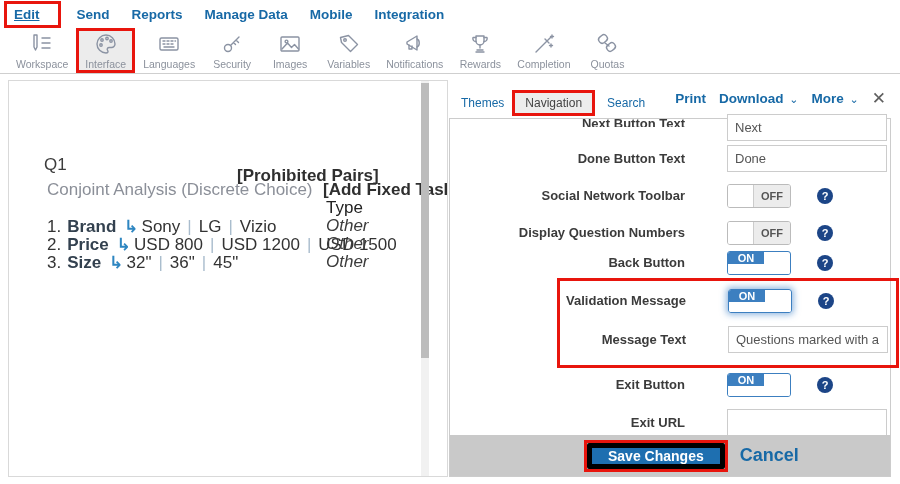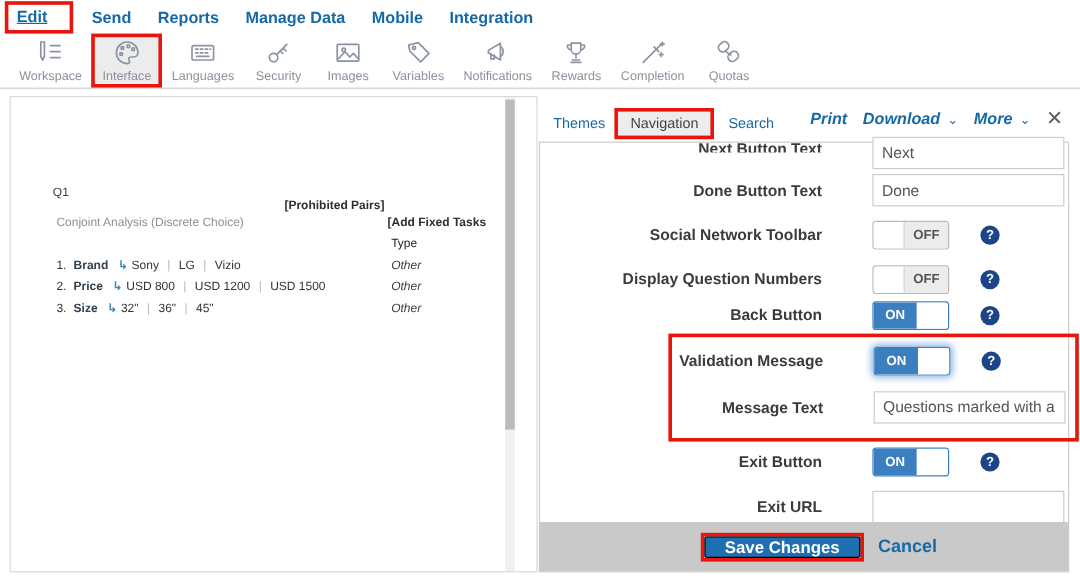--- a/index.html
+++ b/index.html
@@ -23,21 +23,21 @@
 
   
   .toolbar{position:absolute;left:0;top:28px;width:900px;height:46px;border-bottom:1px solid #cfcfcf;display:flex;align-items:stretch;padding-left:8px;}
   .tool{display:flex;flex-direction:column;align-items:center;justify-content:center;padding:2px 8px;min-width:58px;cursor:pointer;}
   .tool .tlabel{font-size:10.5px;color:#8b919c;margin-top:1px;white-space:nowrap;}
   .tool svg{display:block;}
   .tool-selected{background:#ececec;border:3px solid var(--annotation-red);padding:0 6px;}
   .ticon{stroke:#8b93a3;fill:none;stroke-width:1.4;stroke-linecap:round;stroke-linejoin:round;}
 
   
-  .left-panel{position:absolute;left:8px;top:80px;width:440px;height:397px;border:1px solid #d9d9d9;background:#fff;overflow:hidden;font-size:10px;}
+  .left-panel{position:absolute;left:8px;top:80px;width:440px;height:397px;border:1px solid #d9d9d9;background:#fff;overflow:hidden;font-size:17px;}
   .lp-scroll-track{position:absolute;left:412px;top:0;width:8px;height:100%;background:#f1f1f1;}
   .lp-scroll-thumb{position:absolute;left:0;top:2px;width:8px;height:275px;background:#bcbcbc;}
   .lp-q{position:absolute;left:35px;top:74px;color:#3c3c3c;}
   .lp-titlerow{position:absolute;left:38px;top:99px;white-space:nowrap;}
   .lp-type-gray{color:#8b8f98;}
   .lp-link{color:#2f2f2f;font-weight:700;cursor:pointer;}
   .lp-link1{position:absolute;left:228px;top:85px;white-space:nowrap;}
   .lp-link2{position:absolute;left:314px;top:99px;white-space:nowrap;}
   .lp-type-header{position:absolute;left:317px;top:117px;font-weight:400;color:#222;}
   .lp-row{position:absolute;left:38px;white-space:nowrap;color:#333;}
@@ -45,54 +45,54 @@
   .lp-row .name{font-weight:700;color:#33414f;margin-right:8px;}
   .lp-arrow{color:#2e86c1;margin-right:3px;font-weight:700;}
   .lp-pipe{color:#a9bccd;margin:0 7px;}
   .lp-other{position:absolute;font-style:italic;color:#3c3c3c;}
 
   
   .tabsrow{position:absolute;left:449px;top:88px;right:0;height:30px;display:flex;align-items:center;}
   .tab{font-size:12px;color:var(--accent-blue);font-weight:400;margin-left:12px;cursor:pointer;white-space:nowrap;}
   .tab-selected{background:#ededed;color:#444;padding:3px 10px;margin-left:8px;border:3px solid var(--annotation-red);}
   .actions{position:absolute;right:10px;top:90px;display:flex;align-items:center;}
-  .action-link{color:var(--accent-blue);font-size:13.5px;font-weight:700;margin-right:13px;cursor:pointer;white-space:nowrap;font-style:italic;}
+  .action-link{color:var(--accent-blue);font-size:13.5px;font-weight:700;margin-right:13px;cursor:pointer;white-space:nowrap;}
   .chev{font-size:11px;font-weight:400;margin-left:2px;}
   .close-x{color:#5f5f5f;font-size:17px;font-weight:700;cursor:pointer;margin-right:4px;line-height:1;}
 
   
   .form-box{position:absolute;left:449px;top:118px;width:442px;height:359px;border:1px solid #ccc;background:#fff;}
   .frow{display:flex;align-items:flex-start;gap:17px;}
   .flbl{width:235px;text-align:right;font-weight:700;font-size:13px;color:#3b3b3b;flex-shrink:0;}
   .fgap{width:8px;flex-shrink:0;}
   .finput{width:160px;height:27px;border:1px solid #ccc;font-family:"Liberation Sans",sans-serif;font-size:13px;color:#555;padding:0 7px;background:#fff;outline:none;}
   .inputrow .flbl{padding-top:6px;}
   .togglerow .flbl{padding-top:4px;}
 
   .toggle{display:flex;width:64px;height:24px;border-radius:3px;overflow:hidden;cursor:pointer;flex-shrink:0;}
-  .toggle-on{border:1px solid var(--toggle-on-blue);}
+  .toggle-on{border:1px solid var(--toggle-on-blue);flex-direction:column;}
   .toggle-on .tg-txt{width:36px;background:var(--toggle-on-blue);color:#fff;font-size:11px;font-weight:700;display:flex;align-items:center;justify-content:center;}
   .toggle-on .tg-knob{flex:1;background:#fff;}
   .toggle-off{border:1px solid #bbb;}
   .toggle-off .tg-knob{width:26px;background:#fff;border-right:1px solid #ccc;}
   .toggle-off .tg-txt{flex:1;background:#ececec;color:#555;font-size:11px;font-weight:700;display:flex;align-items:center;justify-content:center;}
   .toggle-glow{box-shadow:0 0 6px 2px rgba(62,130,200,.55);}
 
   .help{display:inline-block;width:16px;height:16px;border-radius:50%;background:var(--help-navy);color:#fff;font-size:11px;font-weight:700;text-align:center;line-height:16px;margin-left:9px;margin-top:4px;cursor:pointer;flex-shrink:0;}
 
   .clip-lbl{overflow:hidden;height:13px;}
   .clip-lbl span{display:block;margin-top:-4px;}
 
   .validation-annot{position:relative;margin-left:107px;margin-right:-9px;border:3px solid var(--annotation-red);padding:8px 0 12px 0;margin-top:3px;}
   .validation-annot .flbl{width:126px;}
 
   .form-footer{position:absolute;left:0;right:0;bottom:0;height:41px;background:var(--footer-gray);display:flex;align-items:center;}
   .save-annot{margin-left:134px;border:3px solid var(--annotation-red);}
-  .save-btn{display:block;background:var(--save-button-blue);color:#fff;font-family:"Liberation Sans",sans-serif;font-weight:700;font-size:14px;border:1px solid #000000;padding:0 16px;border-radius:2px;cursor:pointer;text-align:center;}
-  .cancel-link{color:var(--accent-blue);font-size:15px;font-weight:700;margin-left:12px;cursor:pointer;}
+  .save-btn{display:block;background:var(--save-button-blue);color:#fff;font-family:"Liberation Sans",sans-serif;font-weight:700;font-size:14px;border:5px solid #000000;padding:0 16px;border-radius:2px;cursor:pointer;text-align:center;}
+  .cancel-link{color:var(--accent-blue);font-size:18px;font-weight:700;margin-left:12px;cursor:pointer;}
 
   .mt-r1{margin-top:-5px;}
   .mt-r2{margin-top:4px;}
   .mt-r3{margin-top:12px;}
   .mt-r4{margin-top:13px;}
   .mt-r5{margin-top:6px;}
   .mt-r7{margin-top:13px;}
   .mt-r8{margin-top:5px;}
   .mt-r9{margin-top:12px;}
 </style>

